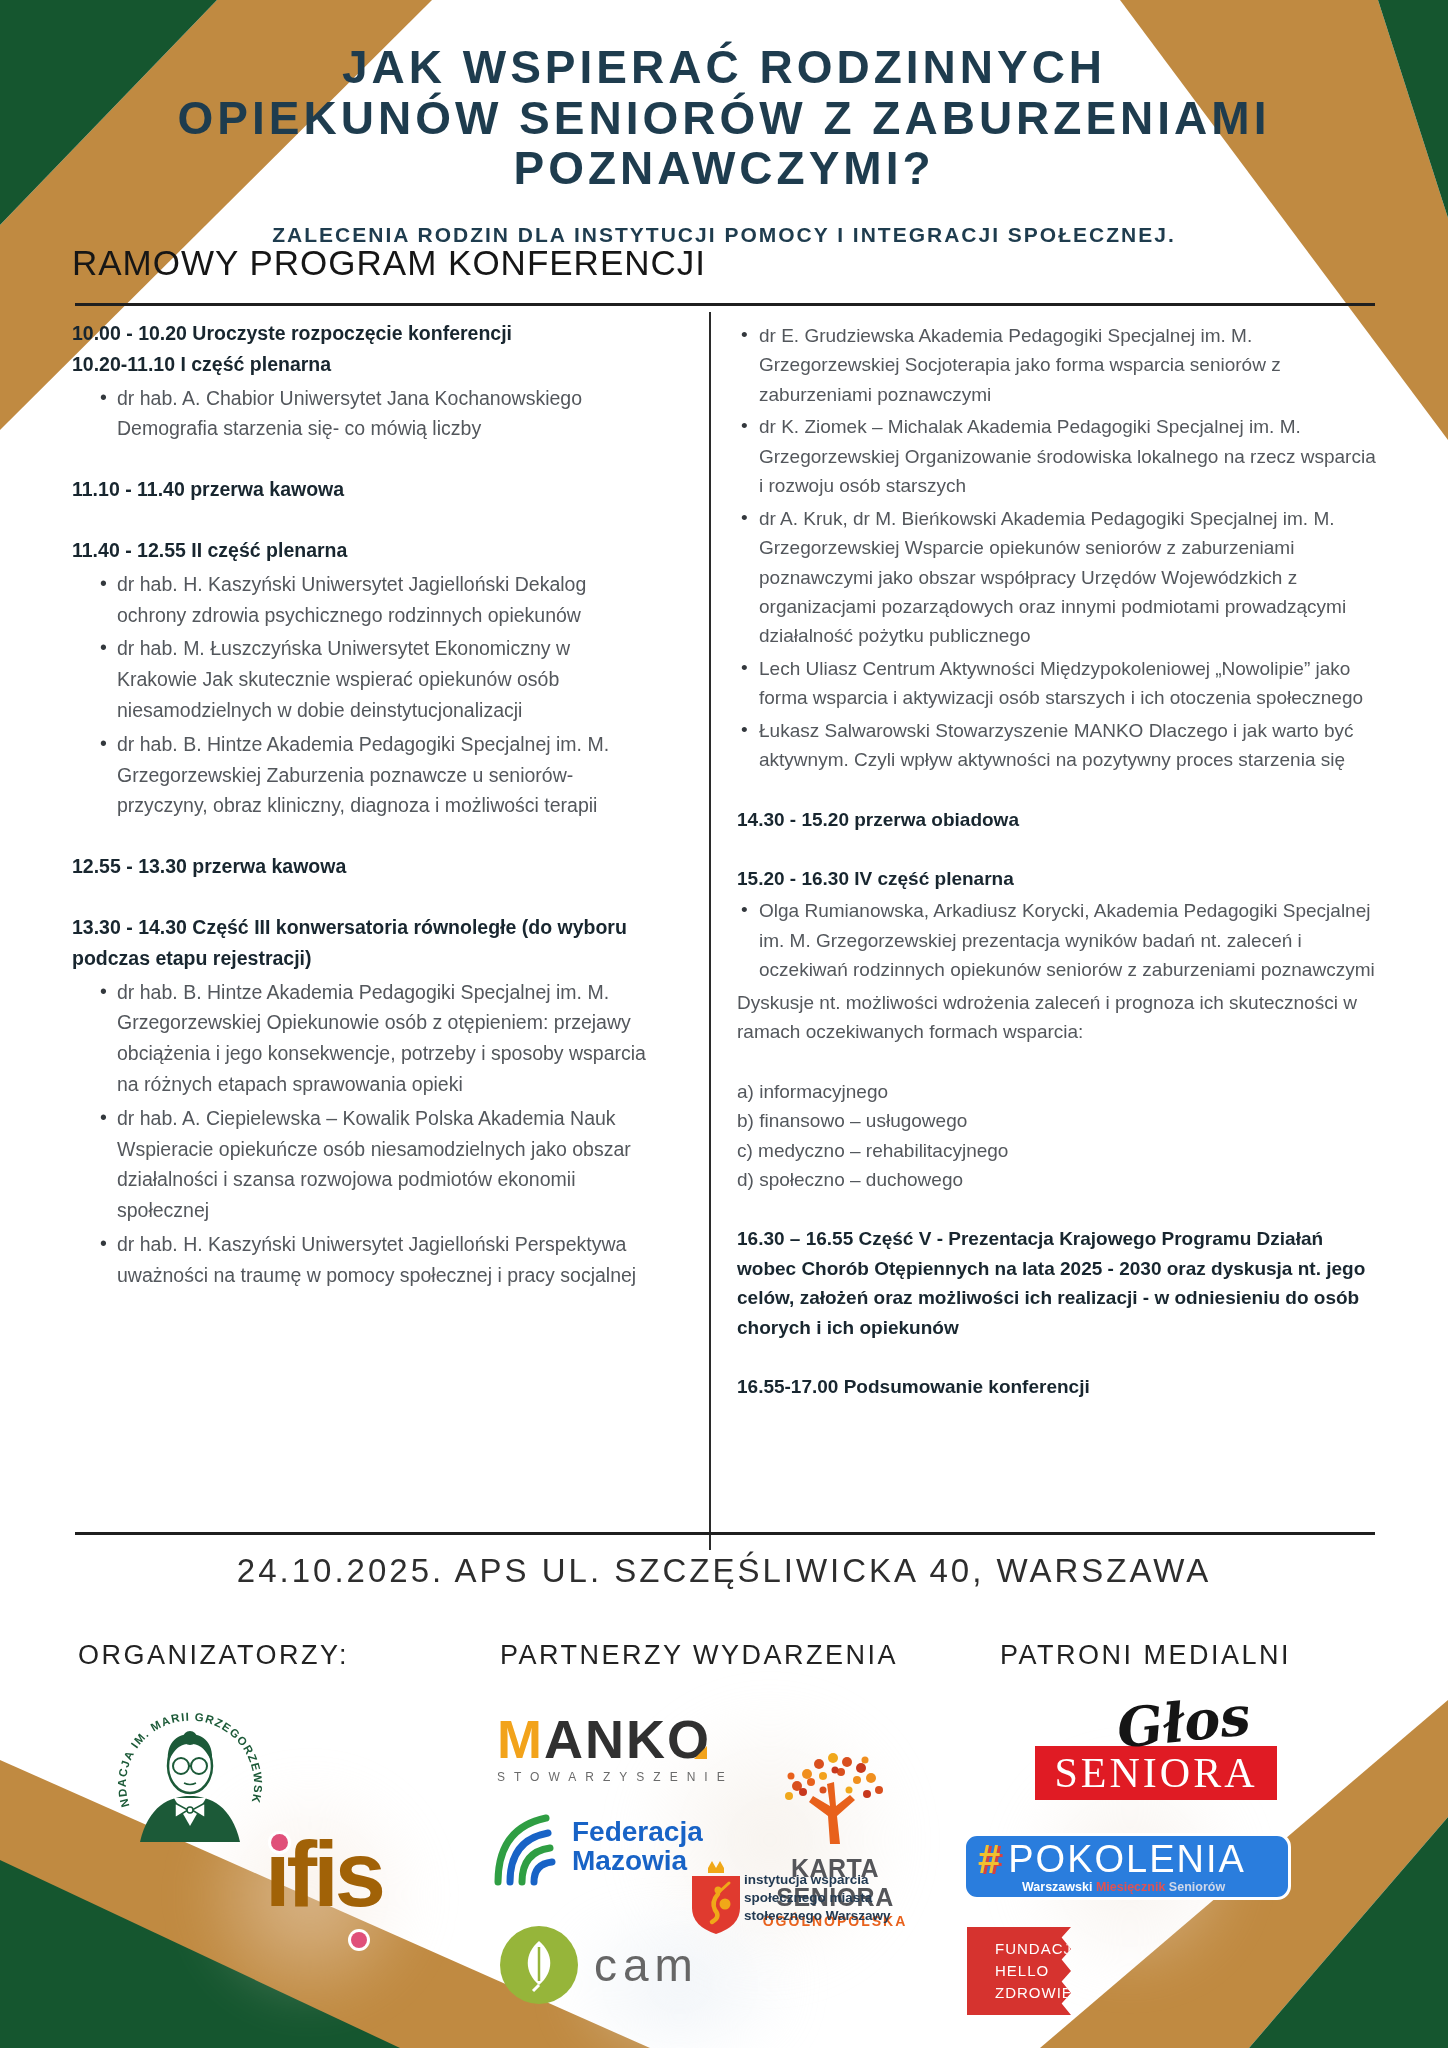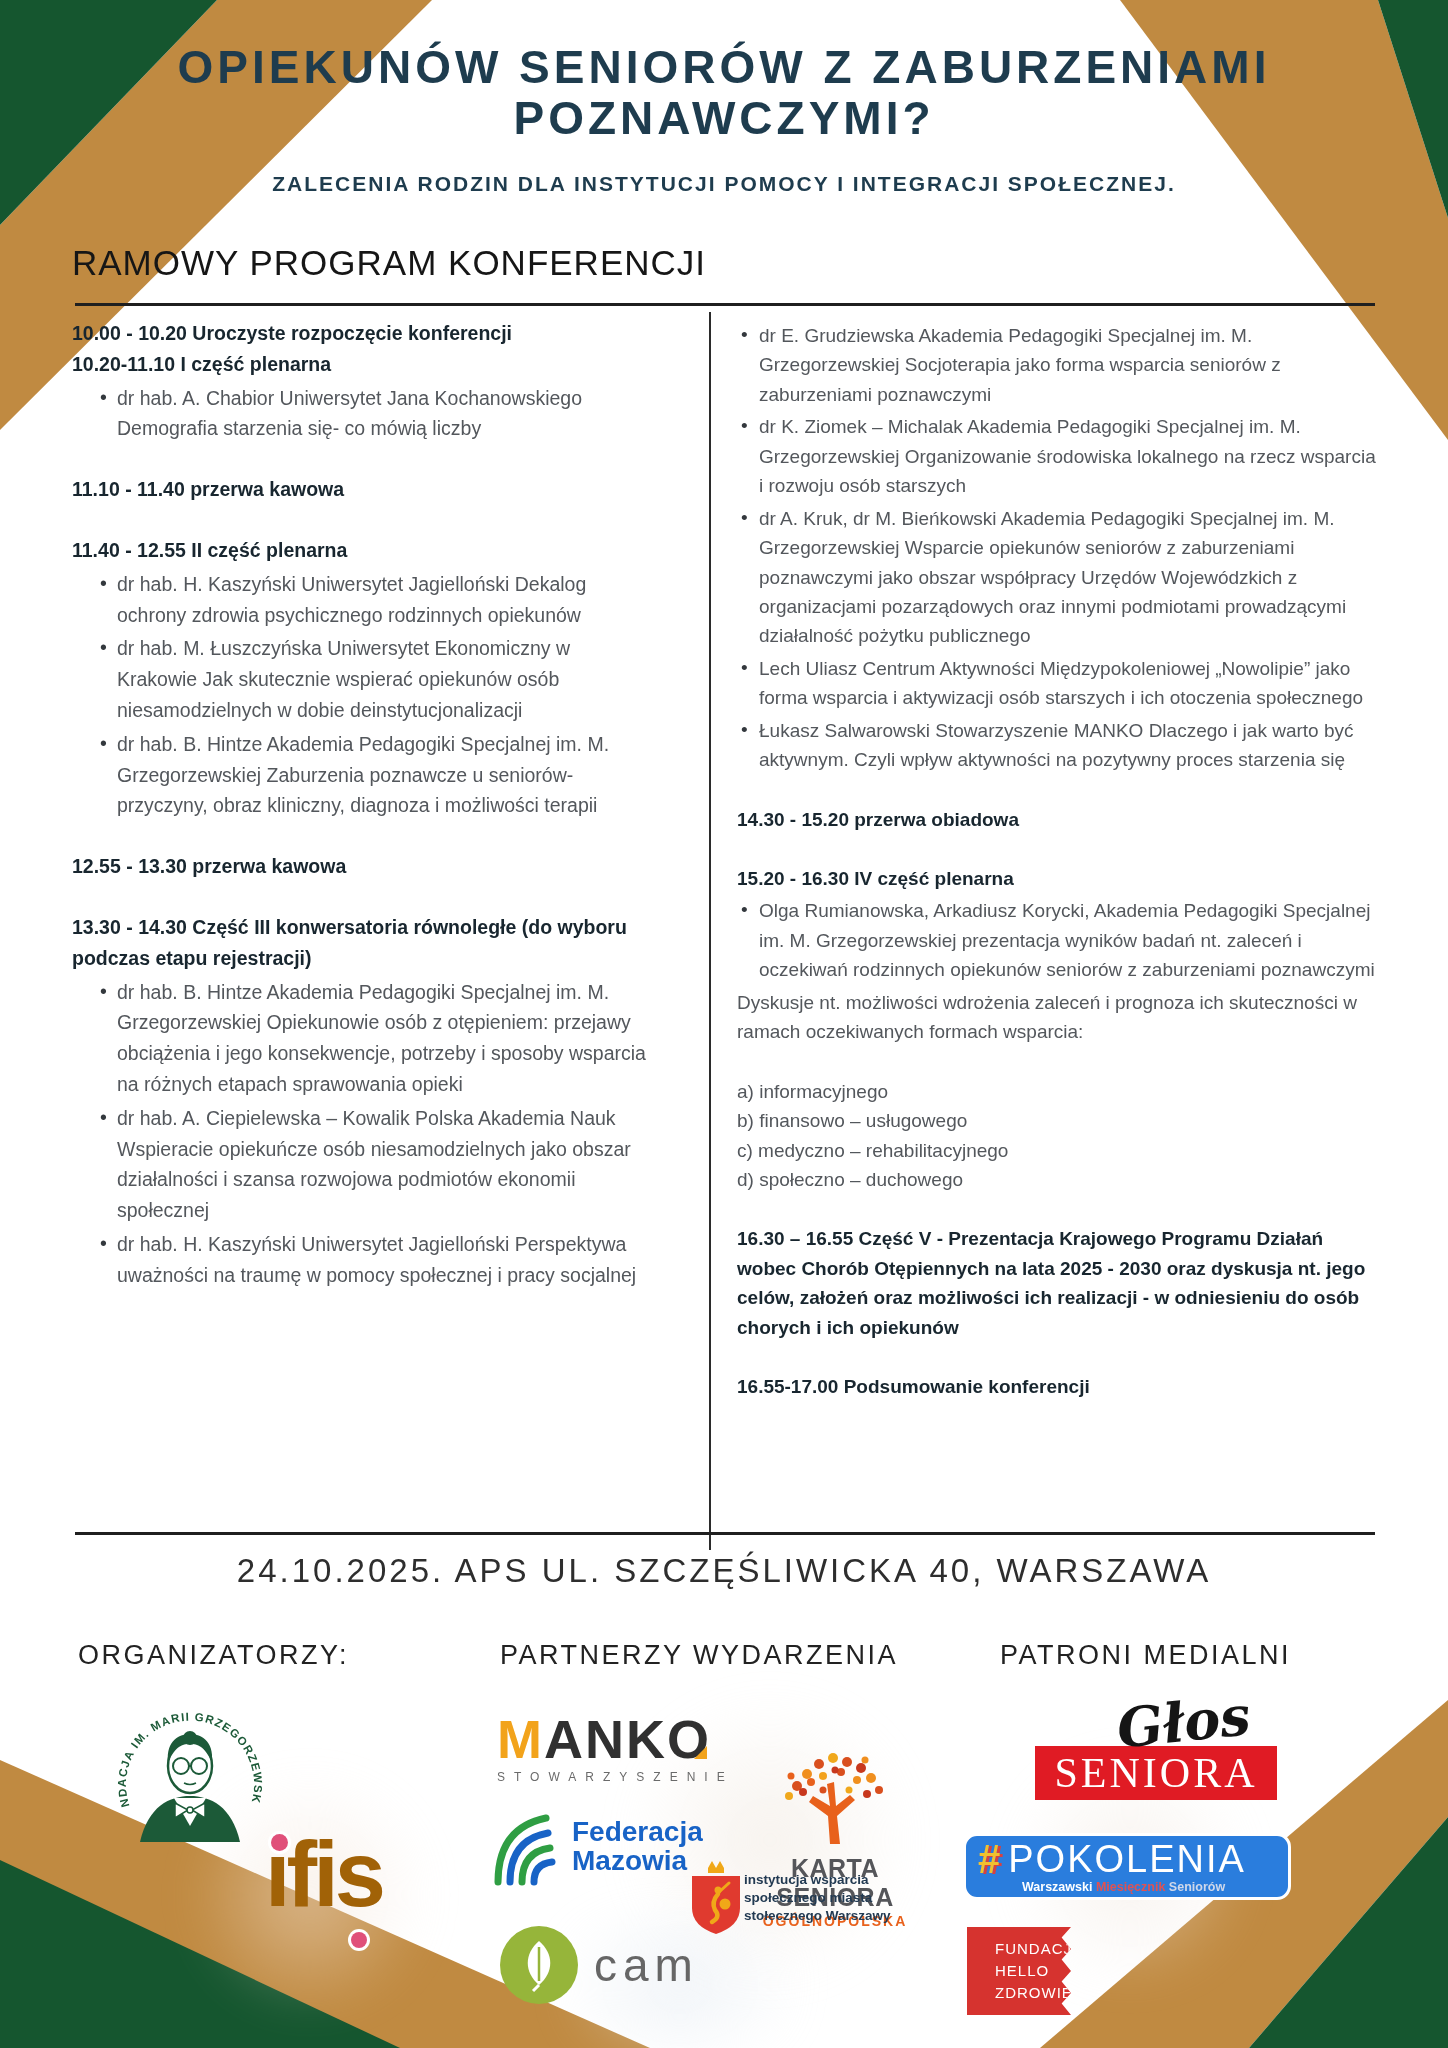--- a/index.html
+++ b/index.html
@@ -116,20 +116,21 @@
   <div class="deco bl-green"></div>
   <div class="deco br-gold"></div>
   <div class="deco br-green"></div>
 
   <div class="photo-blob" style="left:180px;top:1780px;width:260px;height:230px;background:radial-gradient(circle,#f3e4d7,transparent 70%);"></div>
   <div class="photo-blob" style="left:620px;top:1700px;width:300px;height:280px;background:radial-gradient(circle,#efe6dc,transparent 70%);"></div>
   <div class="photo-blob" style="left:520px;top:1920px;width:320px;height:128px;background:radial-gradient(circle,#e4ebf2,transparent 70%);"></div>
   <div class="photo-blob" style="left:1000px;top:1760px;width:260px;height:220px;background:radial-gradient(circle,#f1e7de,transparent 70%);"></div>
 
   <div class="title">
+    <div>JAK WSPIERAĆ RODZINNYCH</div>
     <div>OPIEKUNÓW SENIORÓW Z ZABURZENIAMI</div>
     <div>POZNAWCZYMI?</div>
     <div class="subtitle">ZALECENIA RODZIN DLA INSTYTUCJI POMOCY I INTEGRACJI SPOŁECZNEJ.</div>
   </div>
 
   <div class="section-heading">RAMOWY PROGRAM KONFERENCJI</div>
 
   <div class="hrule hrule-top"></div>
   <div class="vrule"></div>
   <div class="hrule hrule-bottom"></div>

